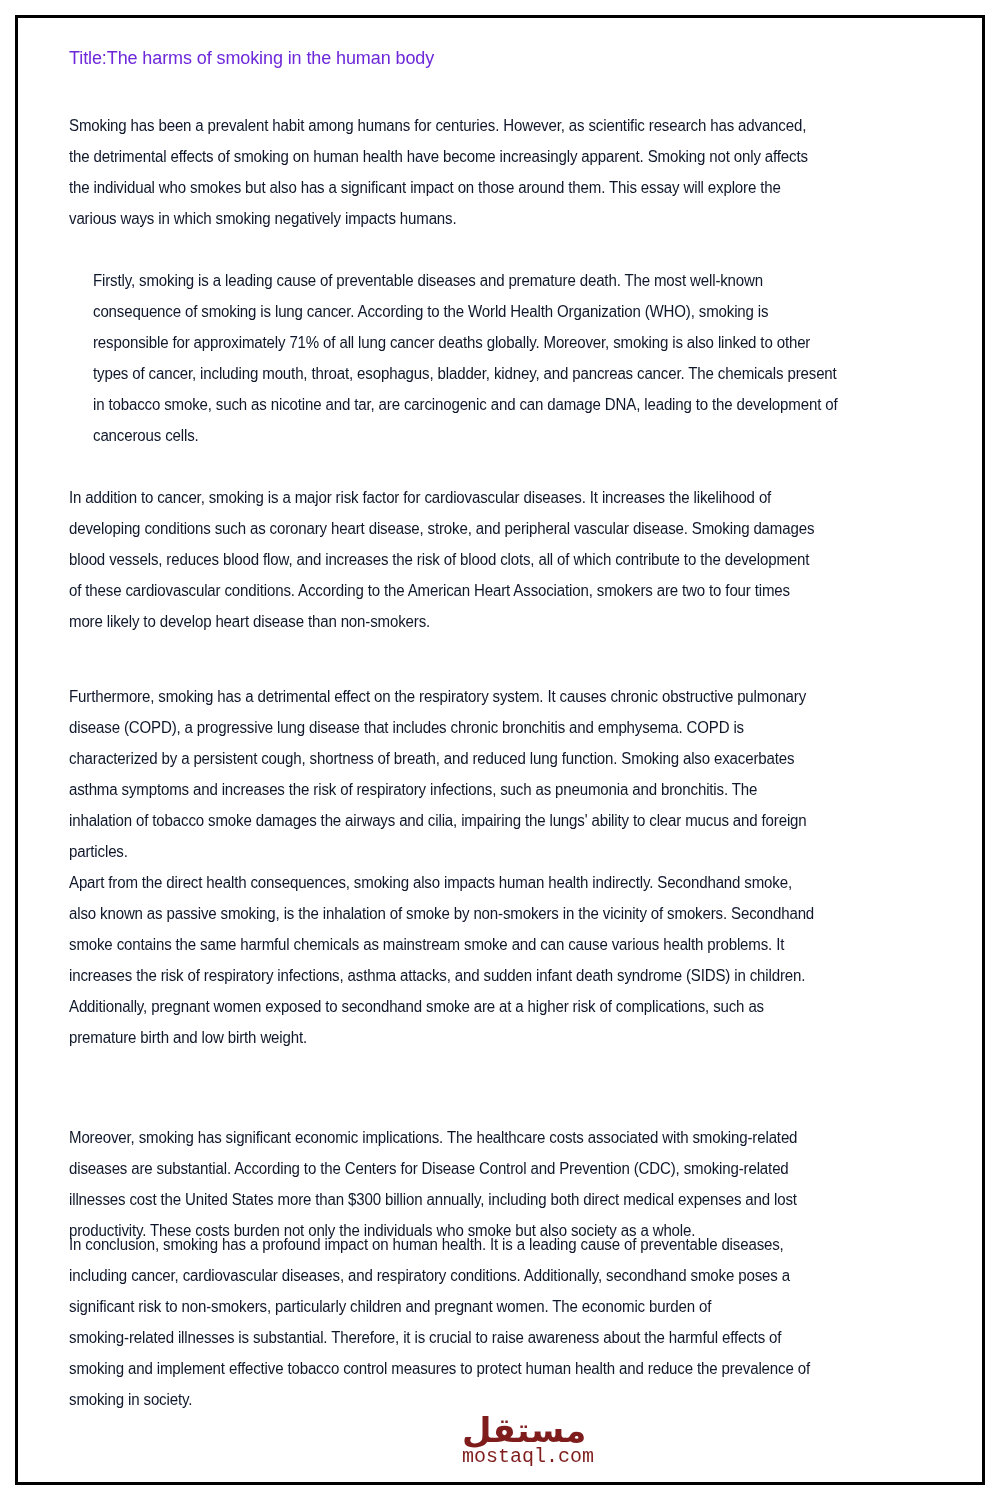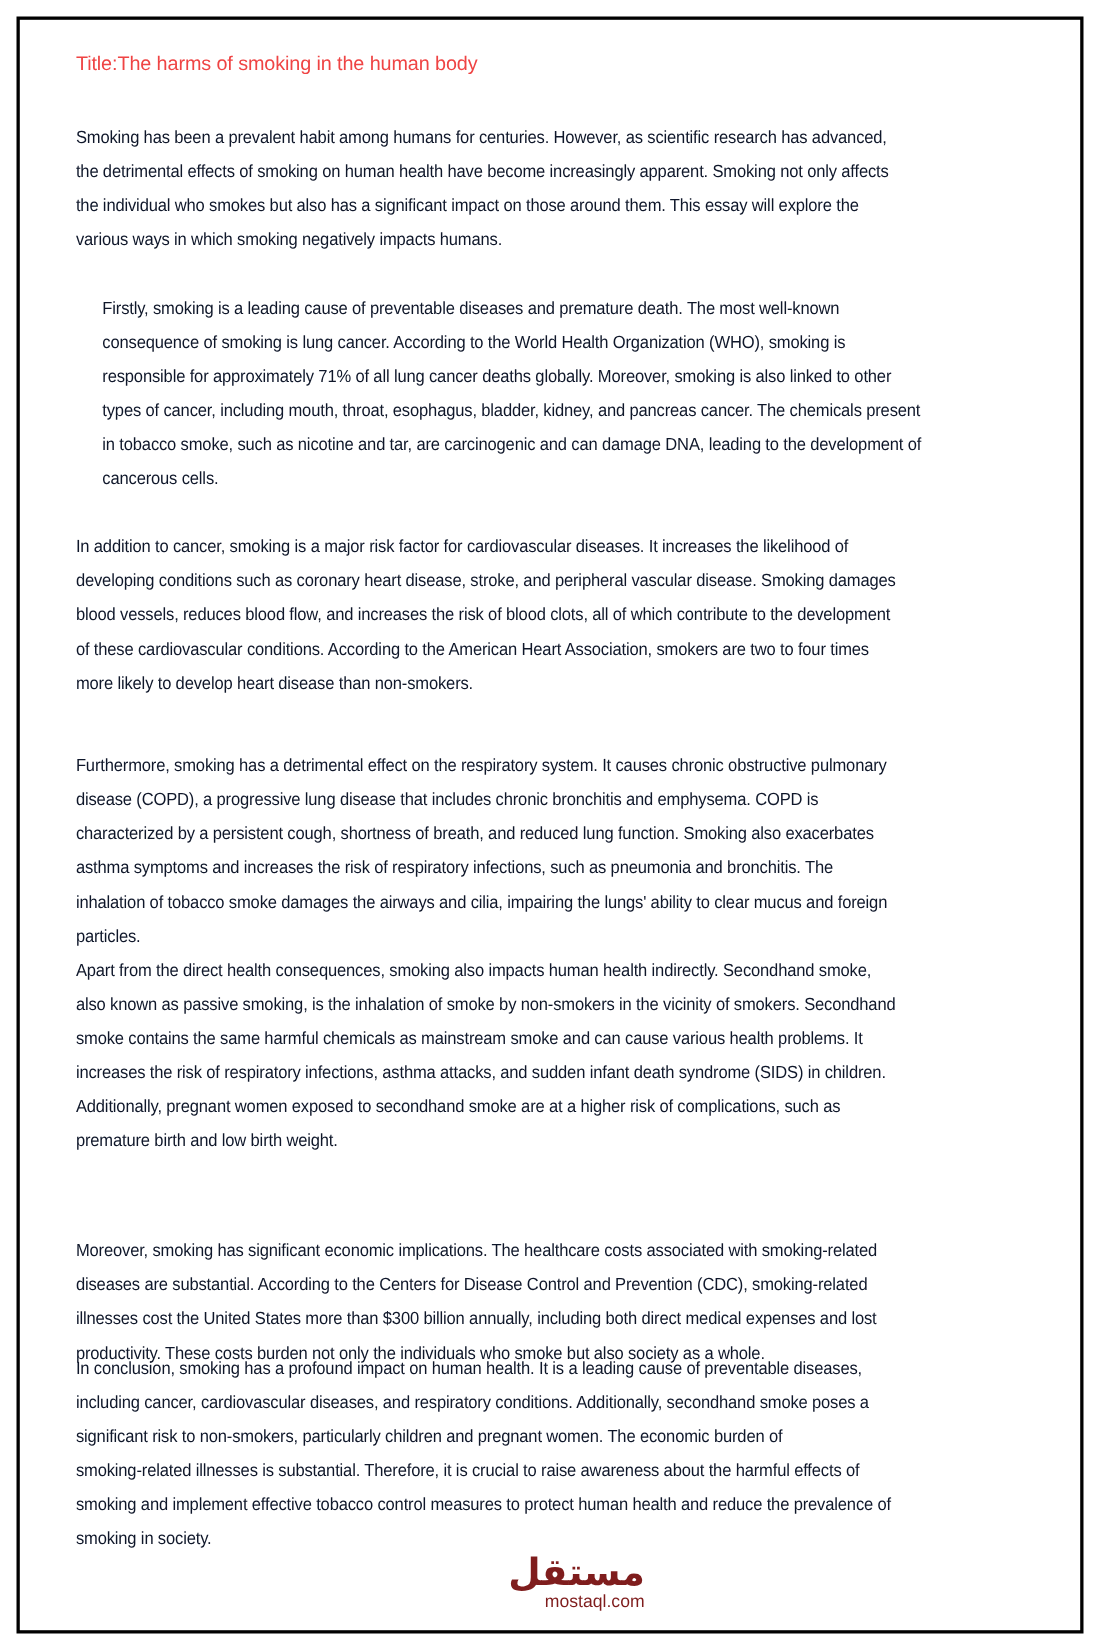--- a/index.html
+++ b/index.html
@@ -21,21 +21,21 @@
       height: 1464px;
       border: 3px solid #000000;
       background: #ffffff;
     }
     .title {
       position: absolute;
       left: 69px;
       top: 48px;
       font-family: "Liberation Sans", sans-serif;
       font-size: 18px;
-      color: #ef4444;
+      color: #6d28d9;
       white-space: nowrap;
       letter-spacing: -0.1px;
     }
     .para {
       position: absolute;
       left: 69px;
       font-family: "Liberation Sans", sans-serif;
       font-size: 16px;
       color: #0f172a;
     }
@@ -55,22 +55,22 @@
       text-align: right;
       color: #7f1d1d;
       font-family: "DejaVu Sans", sans-serif;
     }
     .wm-arabic {
       font-size: 34px;
       line-height: 36px;
       font-weight: bold;
     }
     .wm-latin {
-      font-family: Liberation Sans, sans-serif;
-      font-size: 16px;
+      font-family: Liberation Mono, monospace;
+      font-size: 20px;
       line-height: 18px;
     }
   </style>
 </head>
 <body>
 
 <div class="frame"></div>
 
 <div class="title">Title:The harms of smoking in the human body</div>
 

